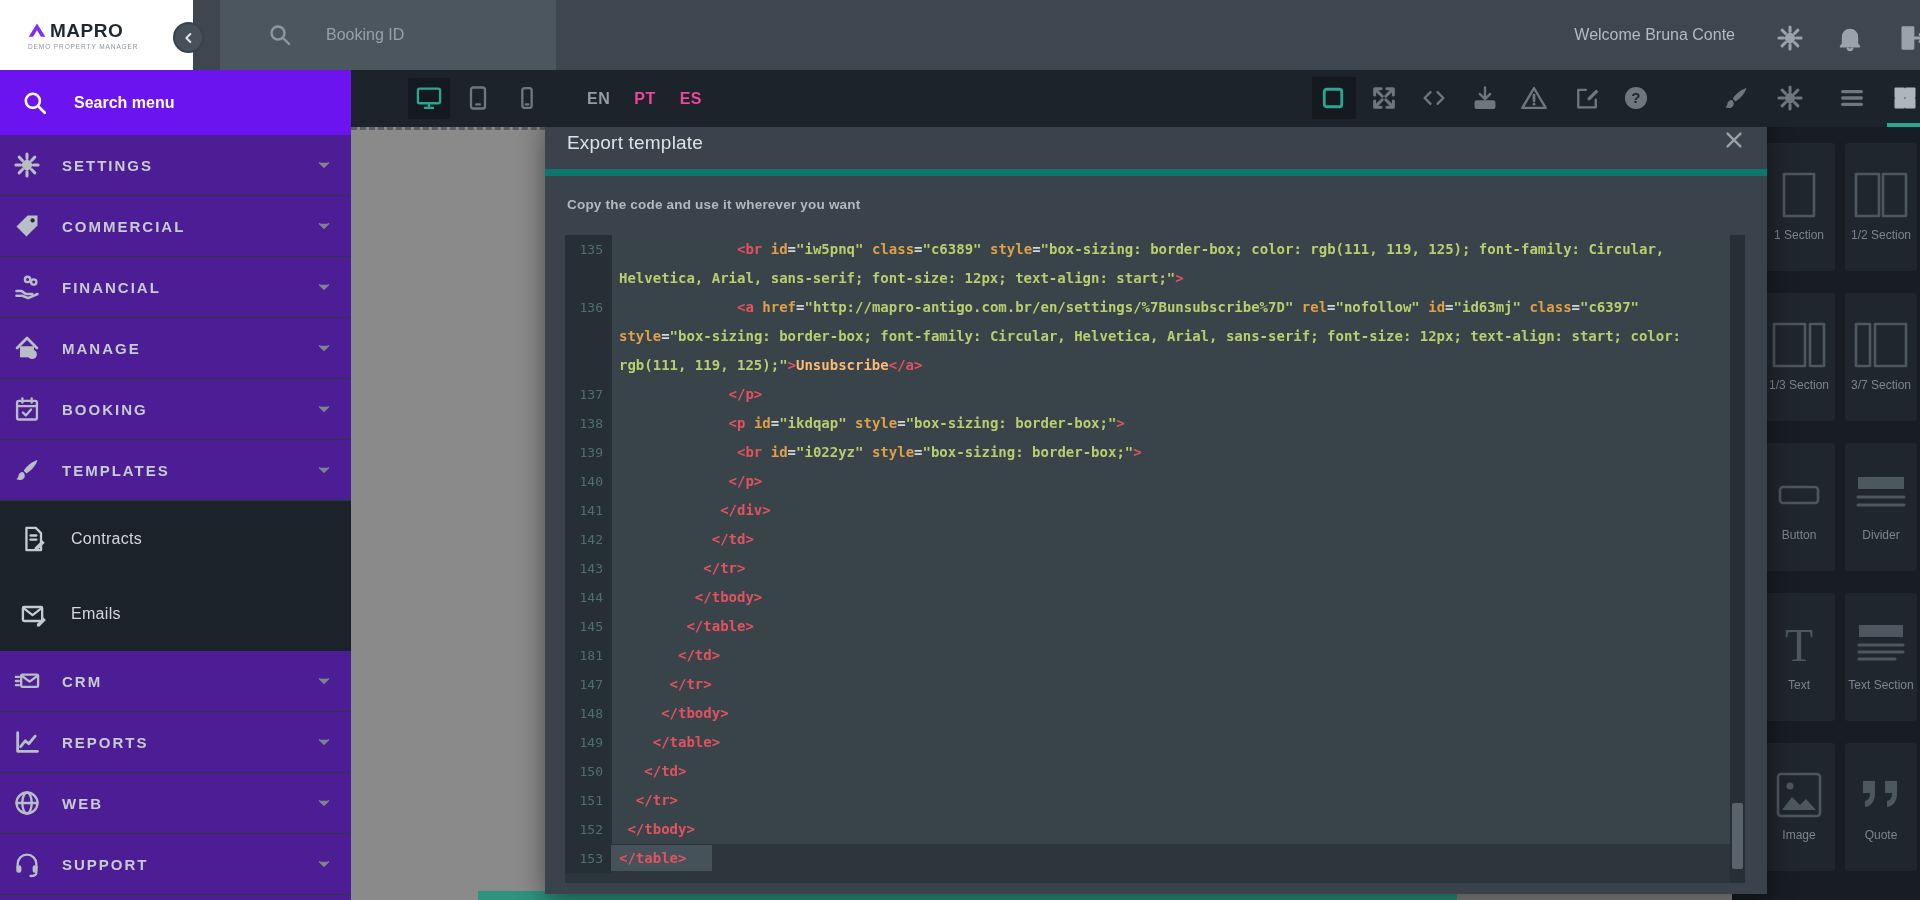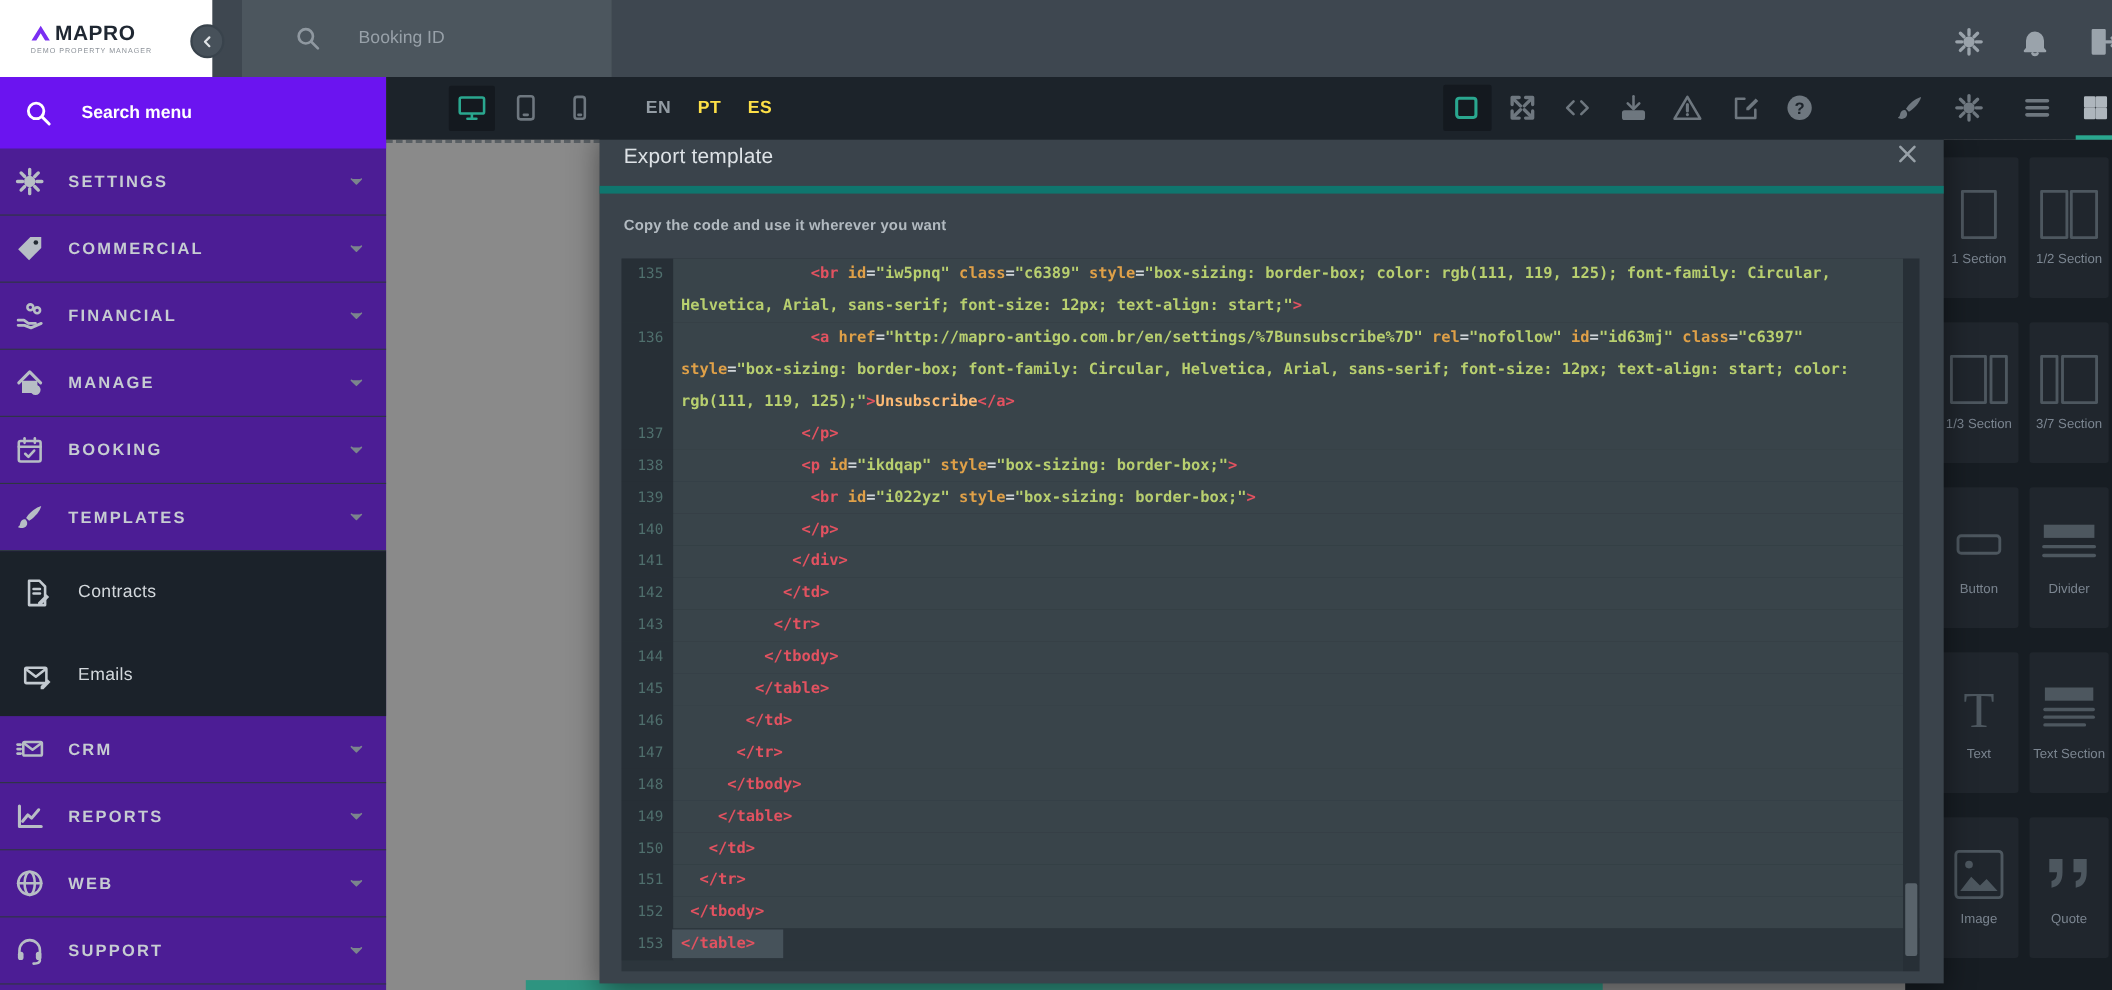--- a/index.html
+++ b/index.html
@@ -14,21 +14,21 @@
   .collapse-btn{position:absolute;left:173px;top:22px;width:31px;height:31px;border-radius:50%;background:#47515a;border:2px solid #39434c;box-sizing:border-box;display:flex;align-items:center;justify-content:center;color:#dfe3e6;z-index:41;}
   .search-inset{position:absolute;left:220px;top:0;width:336px;height:70px;background:#4c565e;display:flex;align-items:center;gap:34px;padding-left:48px;box-sizing:border-box;}
   .search-placeholder{color:#98a1a9;font-size:16px;}
   .welcome{position:absolute;left:1520px;top:0;width:215px;height:70px;line-height:70px;color:#b3bac1;font-size:16px;text-align:right;}
   .tb-icon{position:absolute;top:24px;width:28px;height:28px;color:#9aa3ab;}
   
   .toolbar{position:absolute;left:351px;top:70px;width:1569px;height:57px;background:#1c232a;z-index:40;}
   .tl-cell{position:absolute;top:14px;width:28px;height:28px;color:#6e777f;}
   .tl-active-box{position:absolute;background:#14191f;border-radius:2px;}
   .langs{position:absolute;left:236px;top:0;height:57px;display:flex;align-items:center;gap:24px;}
-  .lang{font-size:16px;font-weight:bold;color:#fde047;letter-spacing:.5px;}
+  .lang{font-size:16px;font-weight:bold;color:#ec4899;letter-spacing:.5px;}
   .lang.first{color:#939ca4;}
   .teal{color:#2aa78f !important;}
   .blocks-underline{position:absolute;left:1536px;bottom:0;width:33px;height:4px;background:#2aa78f;}
   
   .sidebar{position:absolute;left:0;top:70px;width:351px;height:830px;background:#4c1d95;z-index:39;}
   .side-search{height:65px;background:#6b14f0;display:flex;align-items:center;gap:26px;padding-left:22px;color:#ffffff;}
   .side-search .lbl{font-size:16px;font-weight:bold;}
   .side-item{position:relative;height:61px;display:flex;align-items:center;border-bottom:1px solid #2e3740;box-sizing:border-box;}
   .side-item .ic{width:28px;height:28px;margin-left:13px;color:#b7bec5;flex:none;}
   .side-item .tx{margin-left:21px;font-size:15px;font-weight:bold;letter-spacing:2px;color:#c6ccd2;}
@@ -179,20 +179,21 @@
             <polyline points="14,6 8,12 14,18"></polyline>
           </svg></span>
     </div>
     <div class="search-inset">
       <span style="width:24px;height:24px;color:#8f98a0;"><svg viewBox="0 0 24 24" fill="none" stroke="currentColor" stroke-width="2.4" stroke-linecap="round">
             <circle cx="10" cy="10" r="6.5"></circle>
             <line x1="15" y1="15" x2="21" y2="21"></line>
           </svg></span>
       <span class="search-placeholder">Booking ID</span>
     </div>
+    <div class="welcome">Welcome Bruna Conte</div>
     <div class="tb-icon" style="left:1776px;"><svg viewBox="0 0 24 24" fill="none" stroke="currentColor" stroke-width="2" stroke-linecap="round" stroke-linejoin="round">
           <circle cx="12" cy="12" r="3.4" fill="currentColor"></circle>
           <path d="M12 2.5v4M12 17.5v4M2.5 12h4M17.5 12h4M5.3 5.3l2.8 2.8M15.9 15.9l2.8 2.8M18.7 5.3l-2.8 2.8M8.1 15.9l-2.8 2.8" stroke-width="2.6"></path>
         </svg></div>
     <div class="tb-icon" style="left:1836px;"><svg viewBox="0 0 24 24" fill="none" stroke="currentColor" stroke-width="2" stroke-linecap="round" stroke-linejoin="round">
           <path d="M6 17v-6a6 6 0 0 1 12 0v6l1.8 2.2H4.2z" fill="currentColor"></path>
           <path d="M10 21a2.2 2.2 0 0 0 4 0" fill="currentColor"></path>
         </svg></div>
     <div class="tb-icon" style="left:1898px;"><svg viewBox="0 0 24 24" fill="none" stroke="currentColor" stroke-width="2" stroke-linecap="round" stroke-linejoin="round">
           <path d="M4 3h9v18H4z" fill="currentColor"></path>
@@ -477,21 +478,21 @@
           </div>
           <div class="crow">
             <div class="cnum">144</div>
             <div class="ctext">         <span class="tk-t">&lt;/tbody&gt;</span></div>
           </div>
           <div class="crow">
             <div class="cnum">145</div>
             <div class="ctext">        <span class="tk-t">&lt;/table&gt;</span></div>
           </div>
           <div class="crow">
-            <div class="cnum">146</div>
+            <div class="cnum">181</div>
             <div class="ctext">       <span class="tk-t">&lt;/td&gt;</span></div>
           </div>
           <div class="crow">
             <div class="cnum">147</div>
             <div class="ctext">      <span class="tk-t">&lt;/tr&gt;</span></div>
           </div>
           <div class="crow">
             <div class="cnum">148</div>
             <div class="ctext">     <span class="tk-t">&lt;/tbody&gt;</span></div>
           </div>

